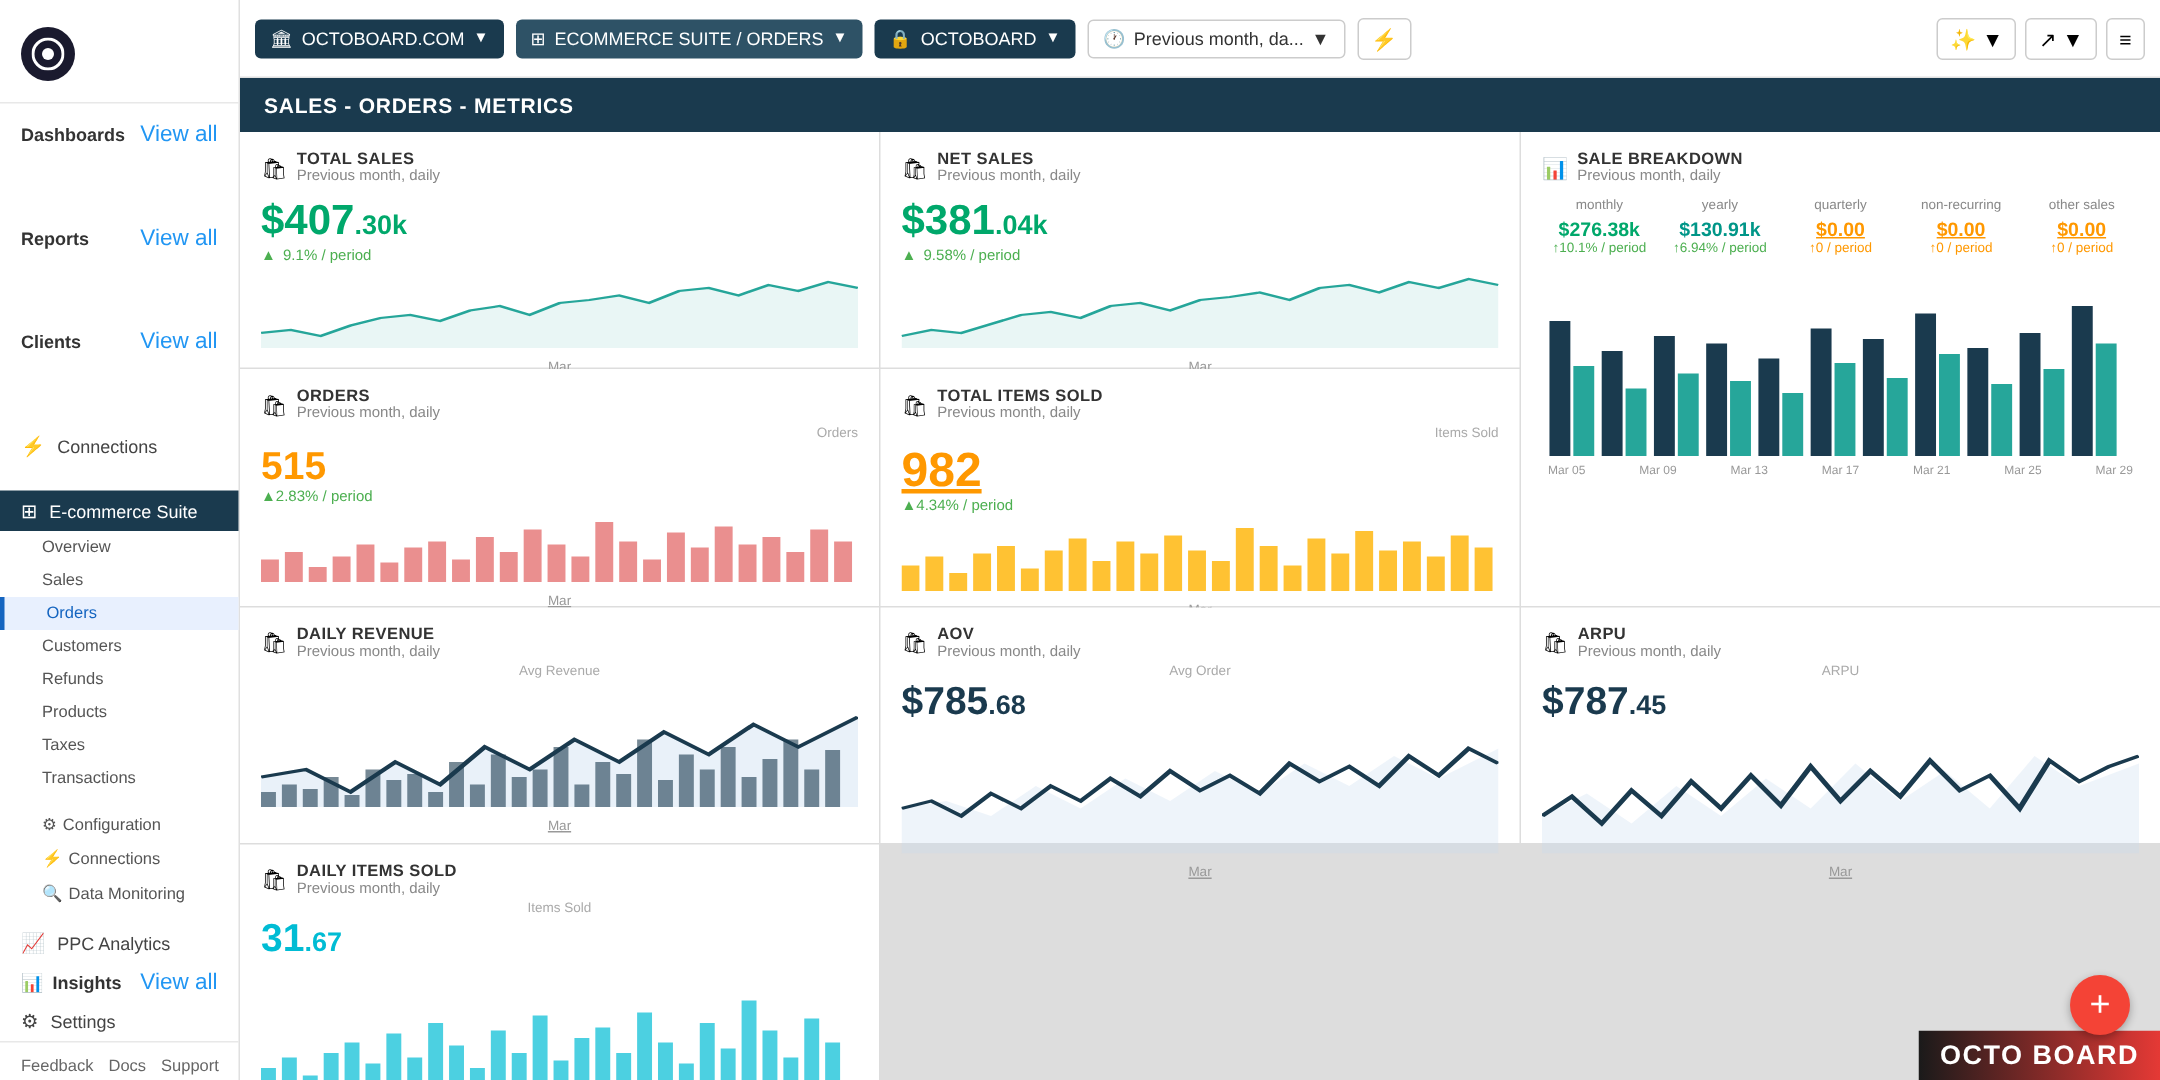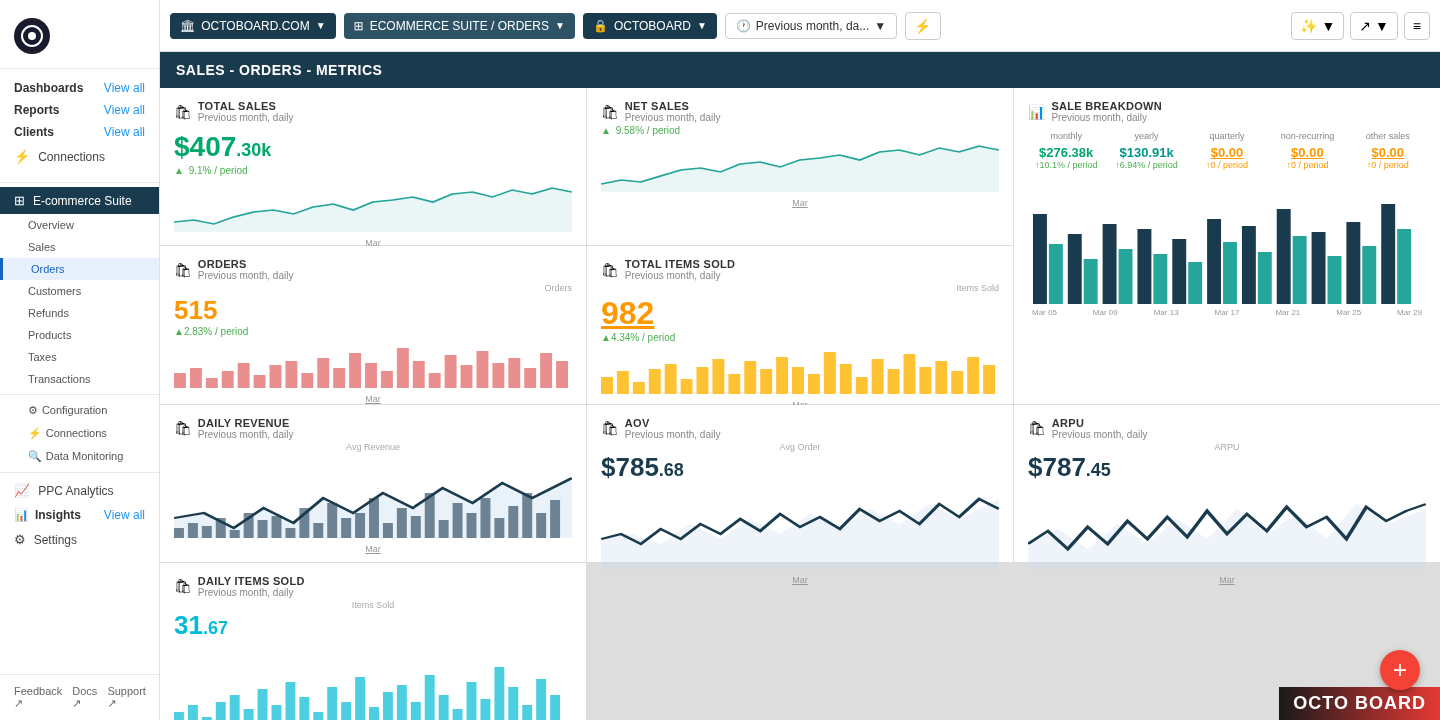--- a/index.html
+++ b/index.html
@@ -21,31 +21,31 @@
       align-items: center;
       padding: 8px 14px 14px;
       border-bottom: 1px solid #e8e8e8;
     }
     .logo-circle {
       width: 36px; height: 36px; border-radius: 50%;
       background: #1a1a2e; display: flex; align-items: center; justify-content: center;
       color: #fff; font-weight: bold; font-size: 14px;
     }
     .sidebar-section {
-      display: flex; flex-direction: column; padding: 8px 0;
+      display: flex; flex-direction: column; padding: 8px 0; gap: 44px;
     }
     .sidebar-section-header {
       display: flex; justify-content: space-between; align-items: center;
       padding: 4px 14px;
     }
     .sidebar-section-header span {
       font-size: 12px; color: #333; font-weight: 600;
     }
     .sidebar-section-header a {
-      font-size: 12px; color: #2196F3; text-decoration: none;
+      font-size: 15px; color: #2196F3; text-decoration: none;
     }
     .sidebar-item {
       display: flex; align-items: center; padding: 6px 14px;
       font-size: 12px; color: #444; cursor: pointer;
     }
     .sidebar-item.active { background: #1a3a4e; color: #fff; }
     .sidebar-item .si-icon { margin-right: 8px; font-size: 13px; }
     .sidebar-sub-item {
       padding: 5px 14px 5px 28px; font-size: 11px; color: #555; cursor: pointer;
     }
@@ -350,20 +350,23 @@
       </div>
     </div>
 
     <div class="metric-card">
       <div class="card-header">
         <span class="card-icon">🛍</span>
         <div>
           <div class="card-title">NET SALES</div>
           <div class="card-subtitle">Previous month, daily</div>
         </div>
+      </div>
+      <div class="card-value green">
+        <span>$</span><span>381</span><span class="decimal">.04k</span>
       </div>
       <div class="card-trend up">
         <span>9.58% / period</span>
       </div>
       <div class="card-chart">
         <svg width="100%" height="50" viewBox="0 0 200 50" preserveAspectRatio="none">
           <polyline points="0,42 10,38 20,40 30,34 40,28 50,26 60,30 70,22 80,20 90,25 100,18 110,16 120,13 130,18 140,10 150,8 160,13 170,6 180,10 190,4 200,8" fill="none" stroke="#26a69a" stroke-width="1.5"></polyline>
           <polygon points="0,42 10,38 20,40 30,34 40,28 50,26 60,30 70,22 80,20 90,25 100,18 110,16 120,13 130,18 140,10 150,8 160,13 170,6 180,10 190,4 200,8 200,50 0,50" fill="rgba(38,166,154,0.1)"></polygon>
         </svg>
         <div class="chart-label">Mar</div>

